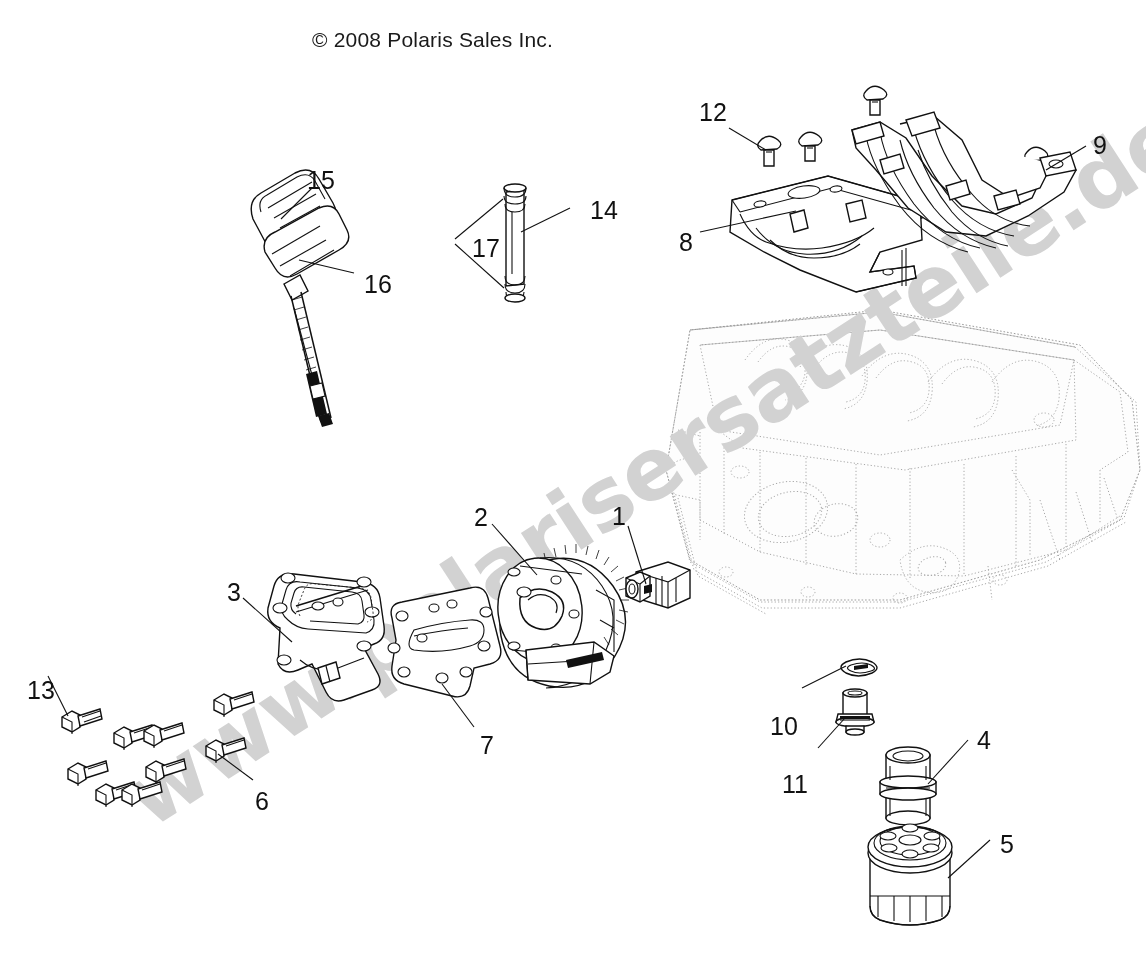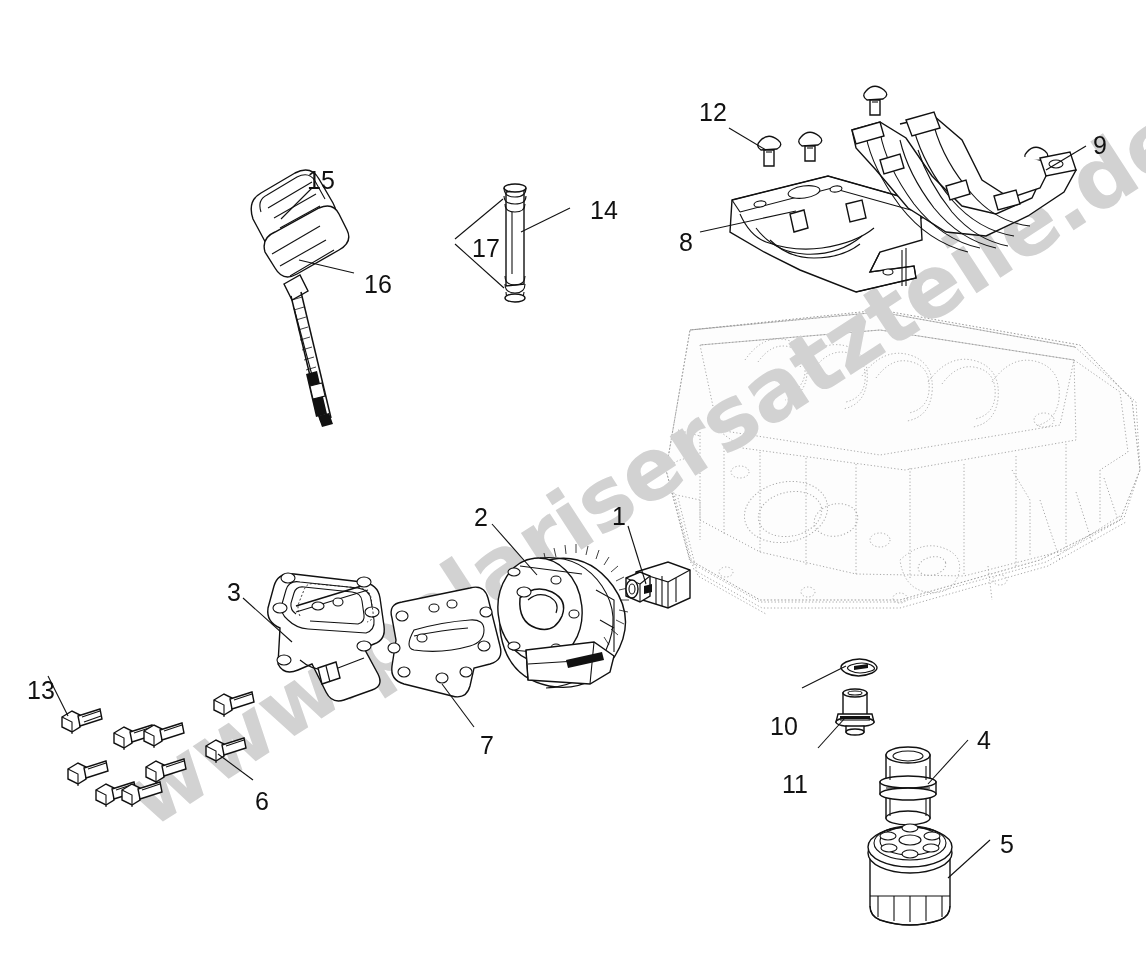--- a/index.html
+++ b/index.html
@@ -501,20 +501,21 @@
       <path d="M802 688 L846 666"></path>
 
       <path d="M818 748 L845 718"></path>
 
       <path d="M968 740 L928 784"></path>
 
       <path d="M990 840 L948 878"></path>
     </g>
   </svg>
 
+  <div id="copyright">© 2008 Polaris Sales Inc.</div>
 
   <div class="callout" style="left:612px;top:504px;">1</div>
   <div class="callout" style="left:474px;top:505px;">2</div>
   <div class="callout" style="left:227px;top:580px;">3</div>
   <div class="callout" style="left:977px;top:728px;">4</div>
   <div class="callout" style="left:1000px;top:832px;">5</div>
   <div class="callout" style="left:255px;top:789px;">6</div>
   <div class="callout" style="left:480px;top:733px;">7</div>
   <div class="callout" style="left:679px;top:230px;">8</div>
   <div class="callout" style="left:1093px;top:133px;">9</div>

